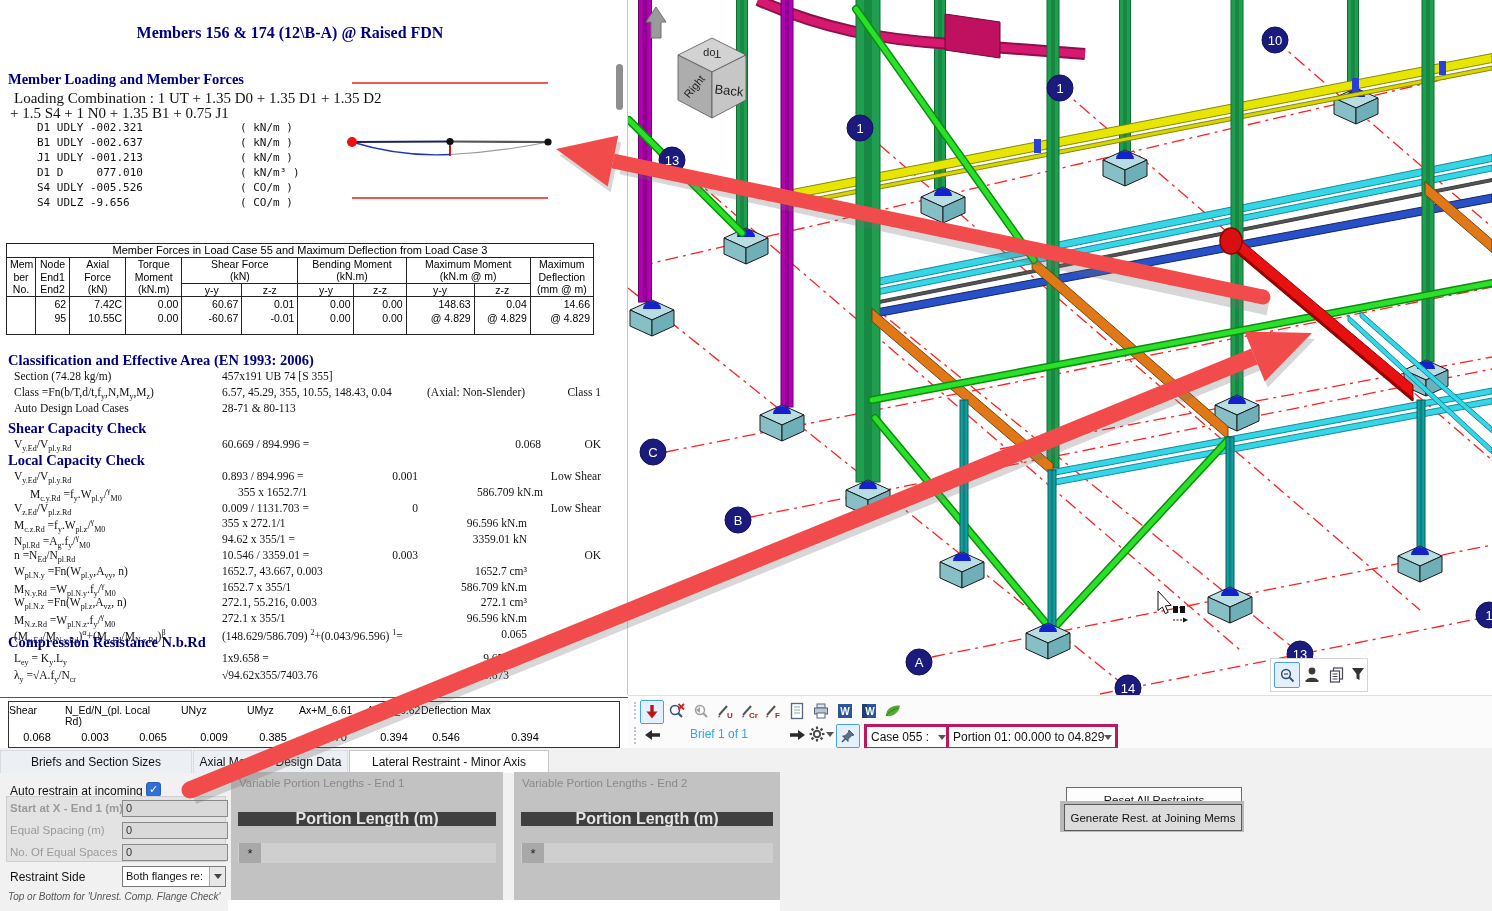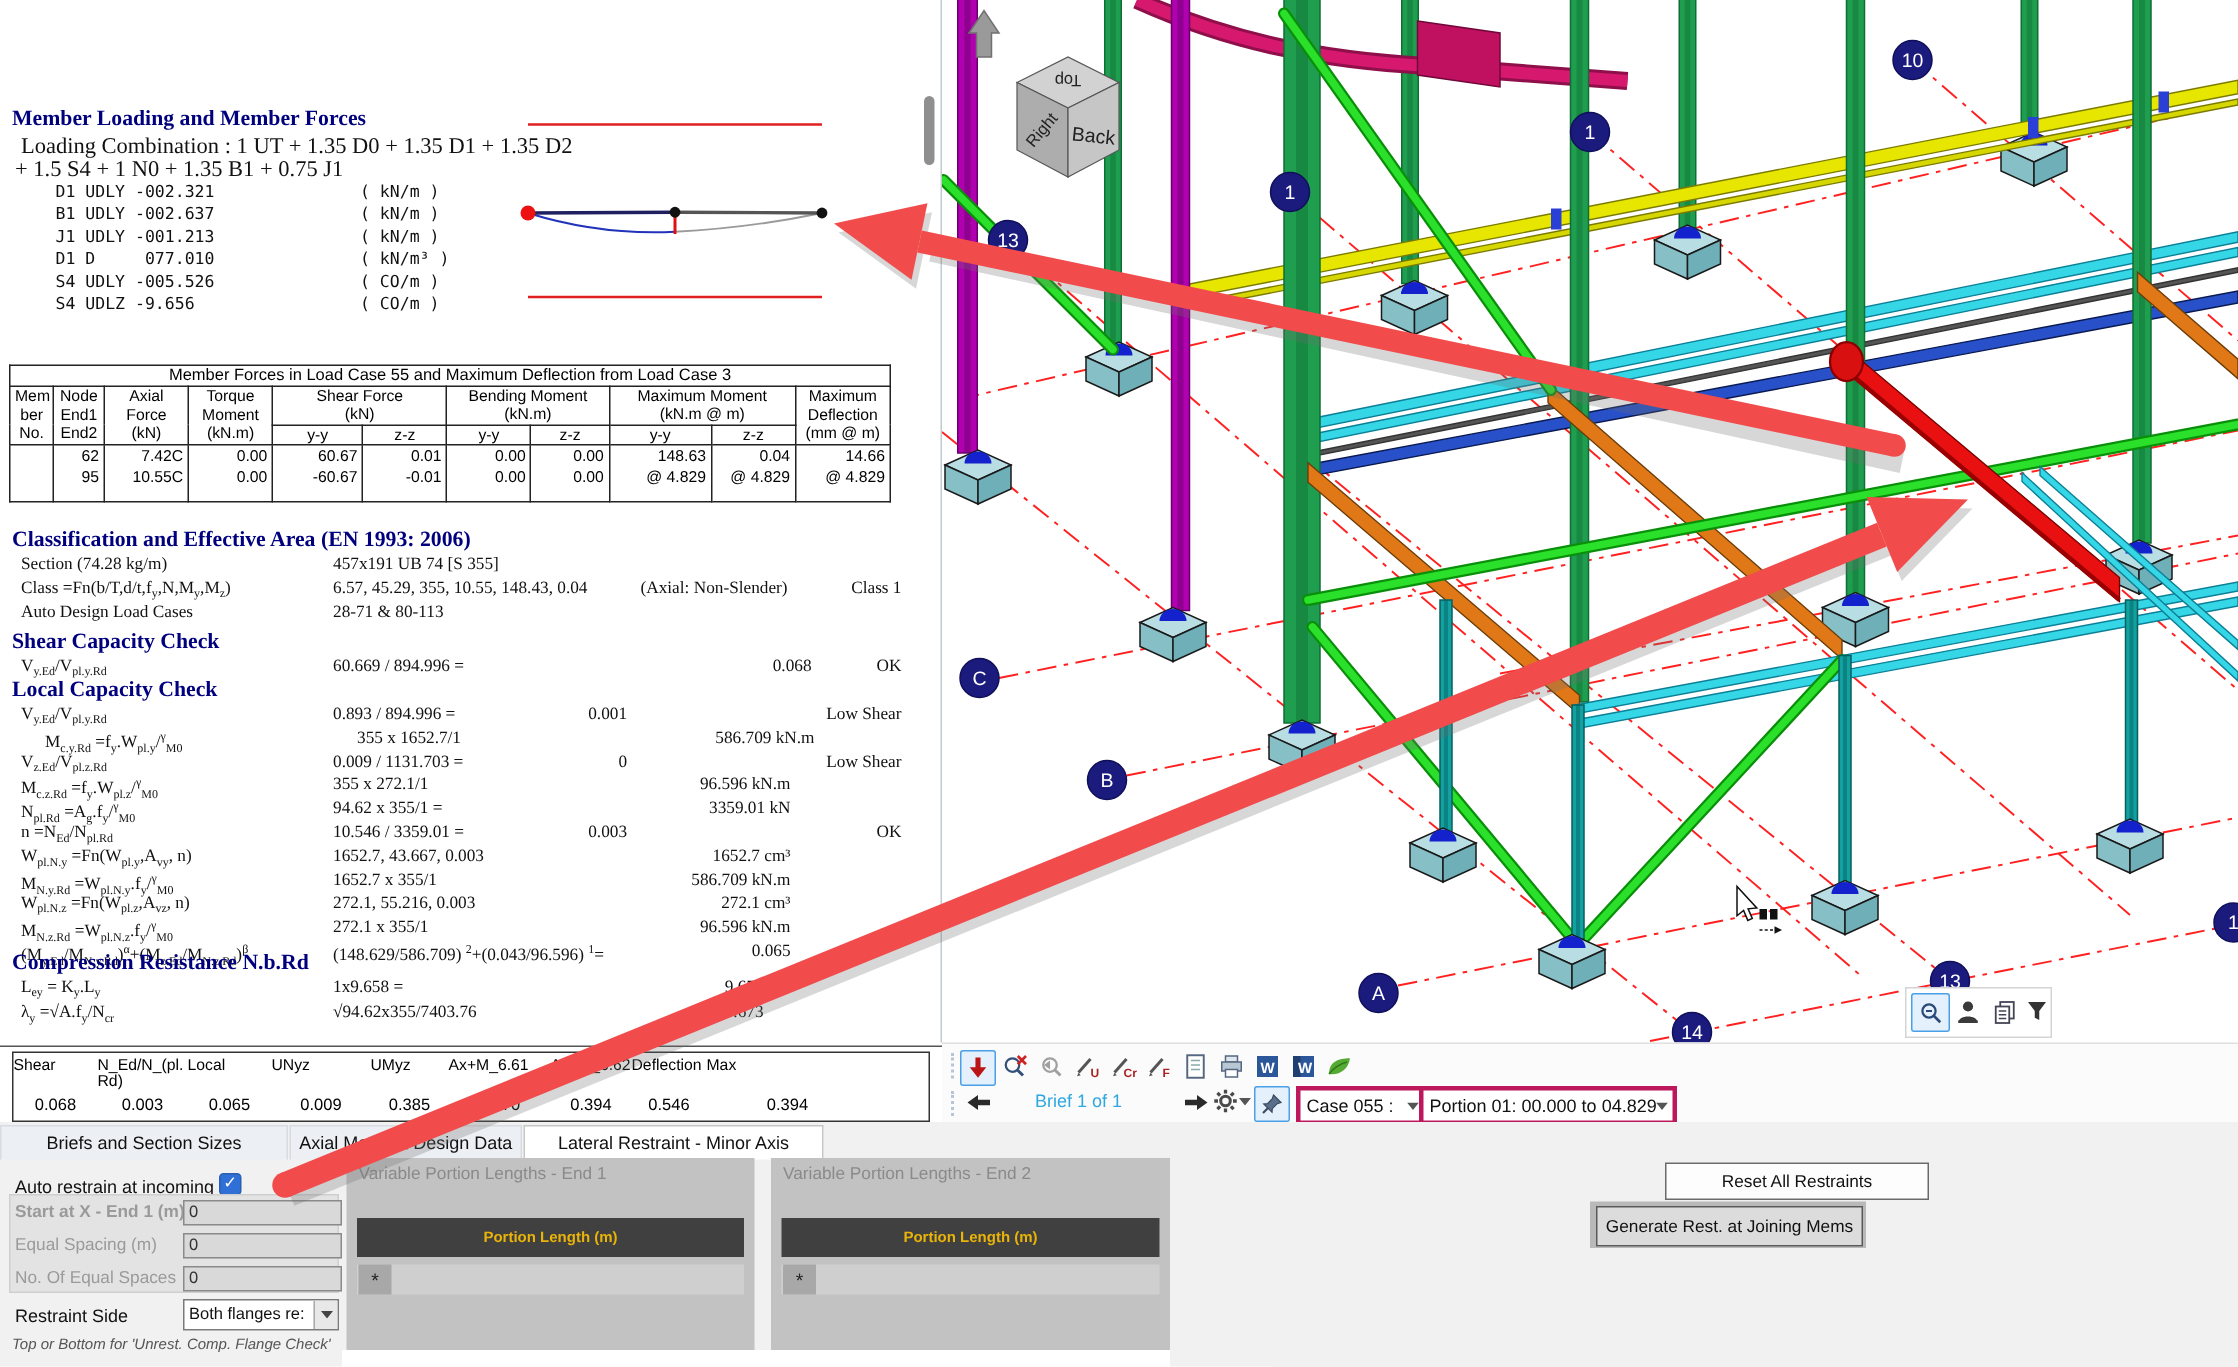--- a/index.html
+++ b/index.html
@@ -53,37 +53,38 @@
     font-size:11px;color:#333;padding:0 3px;line-height:15px;}
   #chk{position:absolute;width:13px;height:13px;background:#2f6fd6;border:1px solid #2a5fb0;border-radius:3px;
     color:#fff;font-size:11px;line-height:13px;text-align:center;}
   #ddown{position:absolute;width:99px;height:19px;background:#fff;border:1px solid #7a7a7a;font-size:11px;
     color:#111;line-height:19px;padding-left:3px;white-space:nowrap;overflow:hidden;}
   #ddbtn{position:absolute;right:0;top:0;width:15px;height:100%;background:#e8e8e8;border-left:1px solid #aaa;
     display:flex;align-items:center;justify-content:center;}
   .note{position:absolute;font-style:italic;font-size:10px;color:#555;white-space:nowrap;}
   .ppanel{position:absolute;top:24px;height:128px;background:#c2c2c2;}
   .ptitle{position:absolute;top:5px;left:8px;font-size:11.5px;color:#8a8a8a;white-space:nowrap;}
-  .phead{position:absolute;top:40px;height:26px;background:#404040;color:#eab308;font-weight:bold;font-size:10px;
+  .phead{position:absolute;top:40px;height:14px;background:#404040;color:#e5e5e5;font-weight:bold;font-size:16px;
     display:flex;align-items:center;justify-content:center;}
   .prow{position:absolute;top:71px;height:20px;background:#cfcfcf;}
   .pstar{position:absolute;left:1px;top:0;width:22px;height:20px;background:#a8a8a8;color:#222;
     font-size:13px;text-align:center;line-height:22px;}
   .btn{position:absolute;background:#fdfdfd;border:1px solid #6a6a6a;font-size:11.5px;color:#111;
     display:flex;align-items:center;justify-content:center;}
   #btn2wrap{position:absolute;background:#b9b9b9;}
   #whitefoot{position:absolute;left:228px;top:152px;width:552px;height:11px;background:#fff;}
   
   #overlay{position:absolute;left:0;top:0;width:1492px;height:911px;pointer-events:none;z-index:60;}
   svg text{font-family:"Liberation Sans",sans-serif;}
 </style>
 </head>
 <body>
 
 <div id="report">
+  <div class="rtitle" style="top:24px;">Members 156 &amp; 174 (12\B-A) @ Raised FDN</div>
 
   <div class="rhead" style="top:71px;">Member Loading and Member Forces</div>
   <div class="rtext" style="left:14px;top:90px;">Loading Combination : 1 UT + 1.35 D0 + 1.35 D1 + 1.35 D2</div>
   <div class="rtext" style="left:10px;top:105px;">+ 1.5 S4 + 1 N0 + 1.35 B1 + 0.75 J1</div>
   <div id="loads">
       <div class="mono" style="left: 37px; top: 121px;">D1 UDLY -002.321</div>
       <div class="mono" style="left: 240px; top: 121px;">( kN/m )</div>
       <div class="mono" style="left: 37px; top: 136px;">B1 UDLY -002.637</div>
       <div class="mono" style="left: 240px; top: 136px;">( kN/m )</div>
       <div class="mono" style="left: 37px; top: 151px;">J1 UDLY -001.213</div>
@@ -718,21 +719,21 @@
     </div>
   </div>
   <div class="ppanel" style="left:514px;width:266px;">
     <div class="ptitle">Variable Portion Lengths  - End 2</div>
     <div class="phead" style="left:7px;width:252px;">Portion Length (m)</div>
     <div class="prow" style="left:7px;width:252px;">
       <div class="pstar">*</div>
     </div>
   </div>
 
-  <div class="btn" style="left:1066px;top:27px;width:174px;height:23px;margin-left:44px;">Reset All Restraints</div>
+  <div class="btn" style="left:1066px;top:39px;width:174px;height:23px;">Reset All Restraints</div>
   <div id="btn2wrap" style="left:1060px;top:53px;width:184px;height:31px;">
     <div class="btn" style="left:4px;top:3px;width:176px;height:25px;background:#dcdcdc;border-color:#5a5a5a;">Generate Rest. at Joining Mems</div>
   </div>
   <div id="whitefoot"></div>
 </div>
 
 <svg id="overlay" viewBox="0 0 1492 911">
   <g>
     <polygon points="1266.5,294.7 1263.5,309.3 616.5,168.3 619.5,153.7" fill="rgba(110,110,110,0.28)" transform="translate(3,6)"></polygon>
     <polygon points="621.3,141.5 610.7,192.5" fill="none"></polygon>

